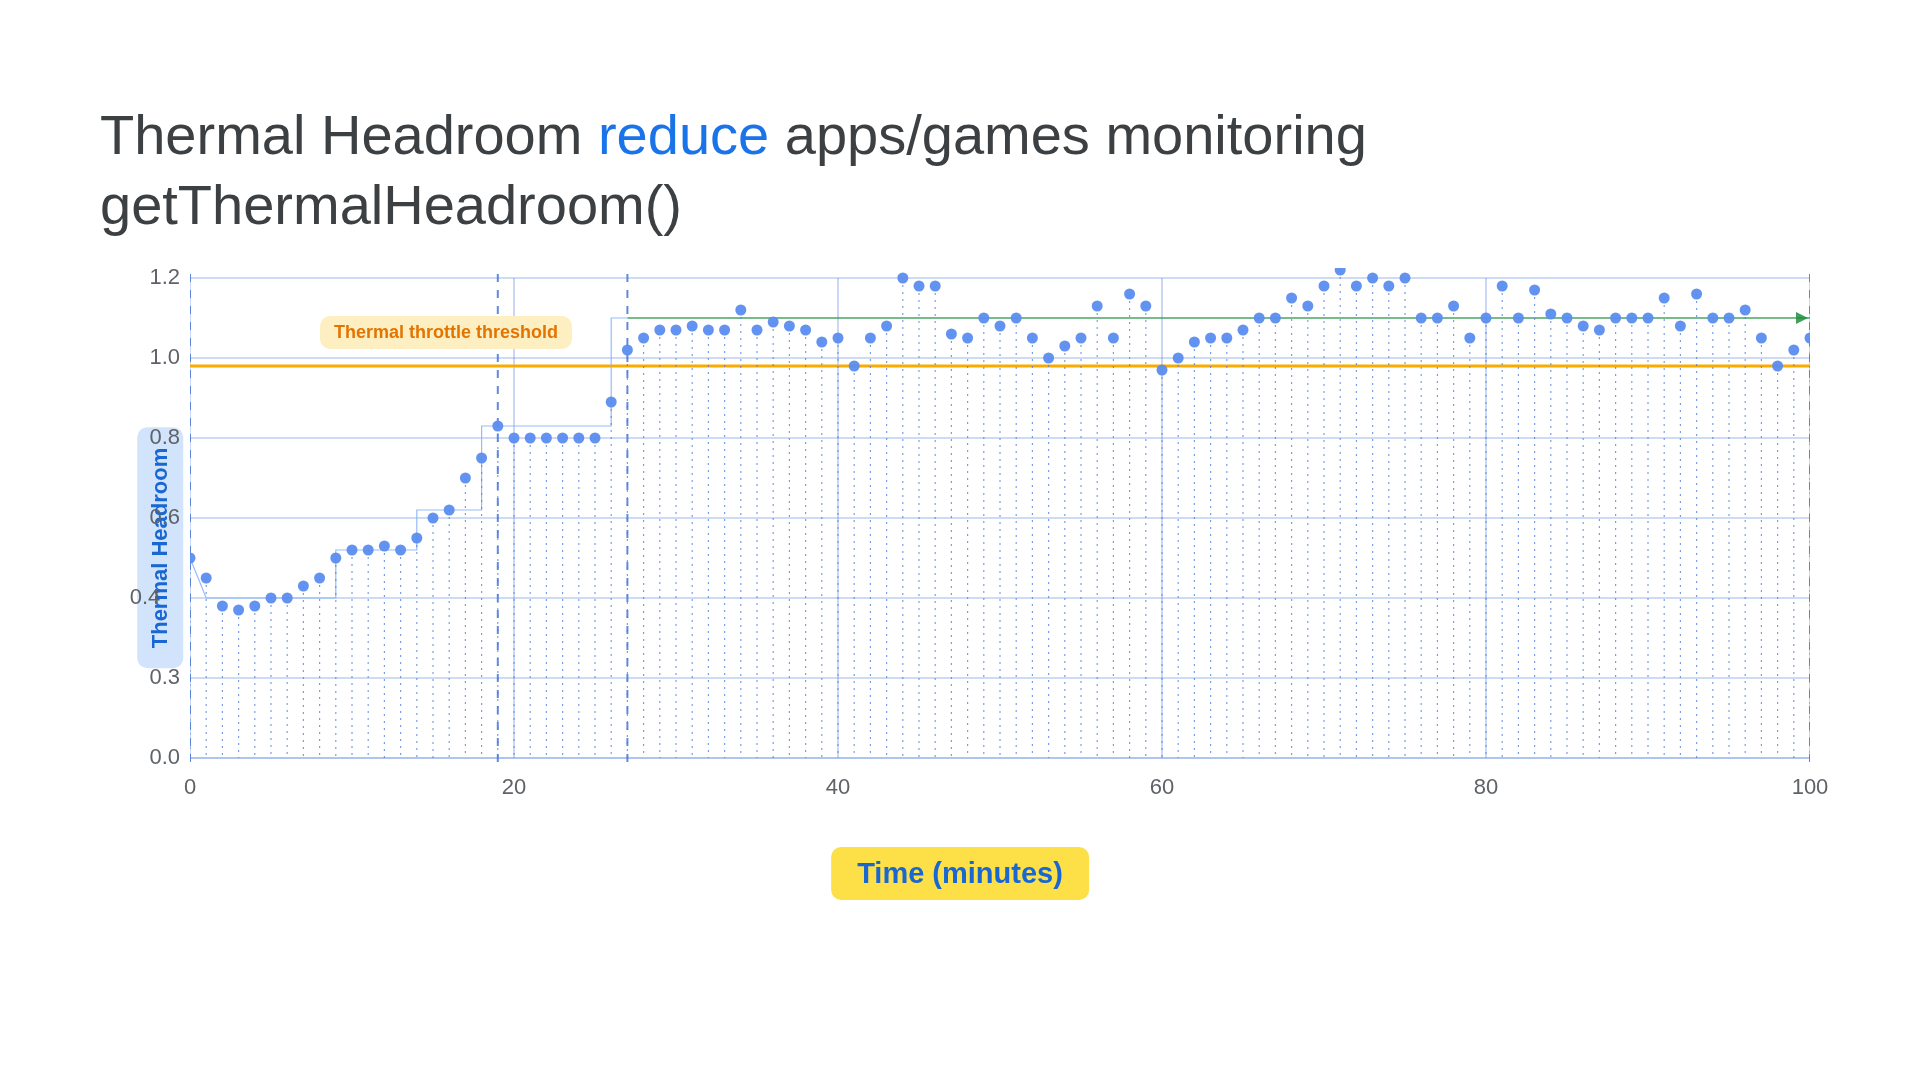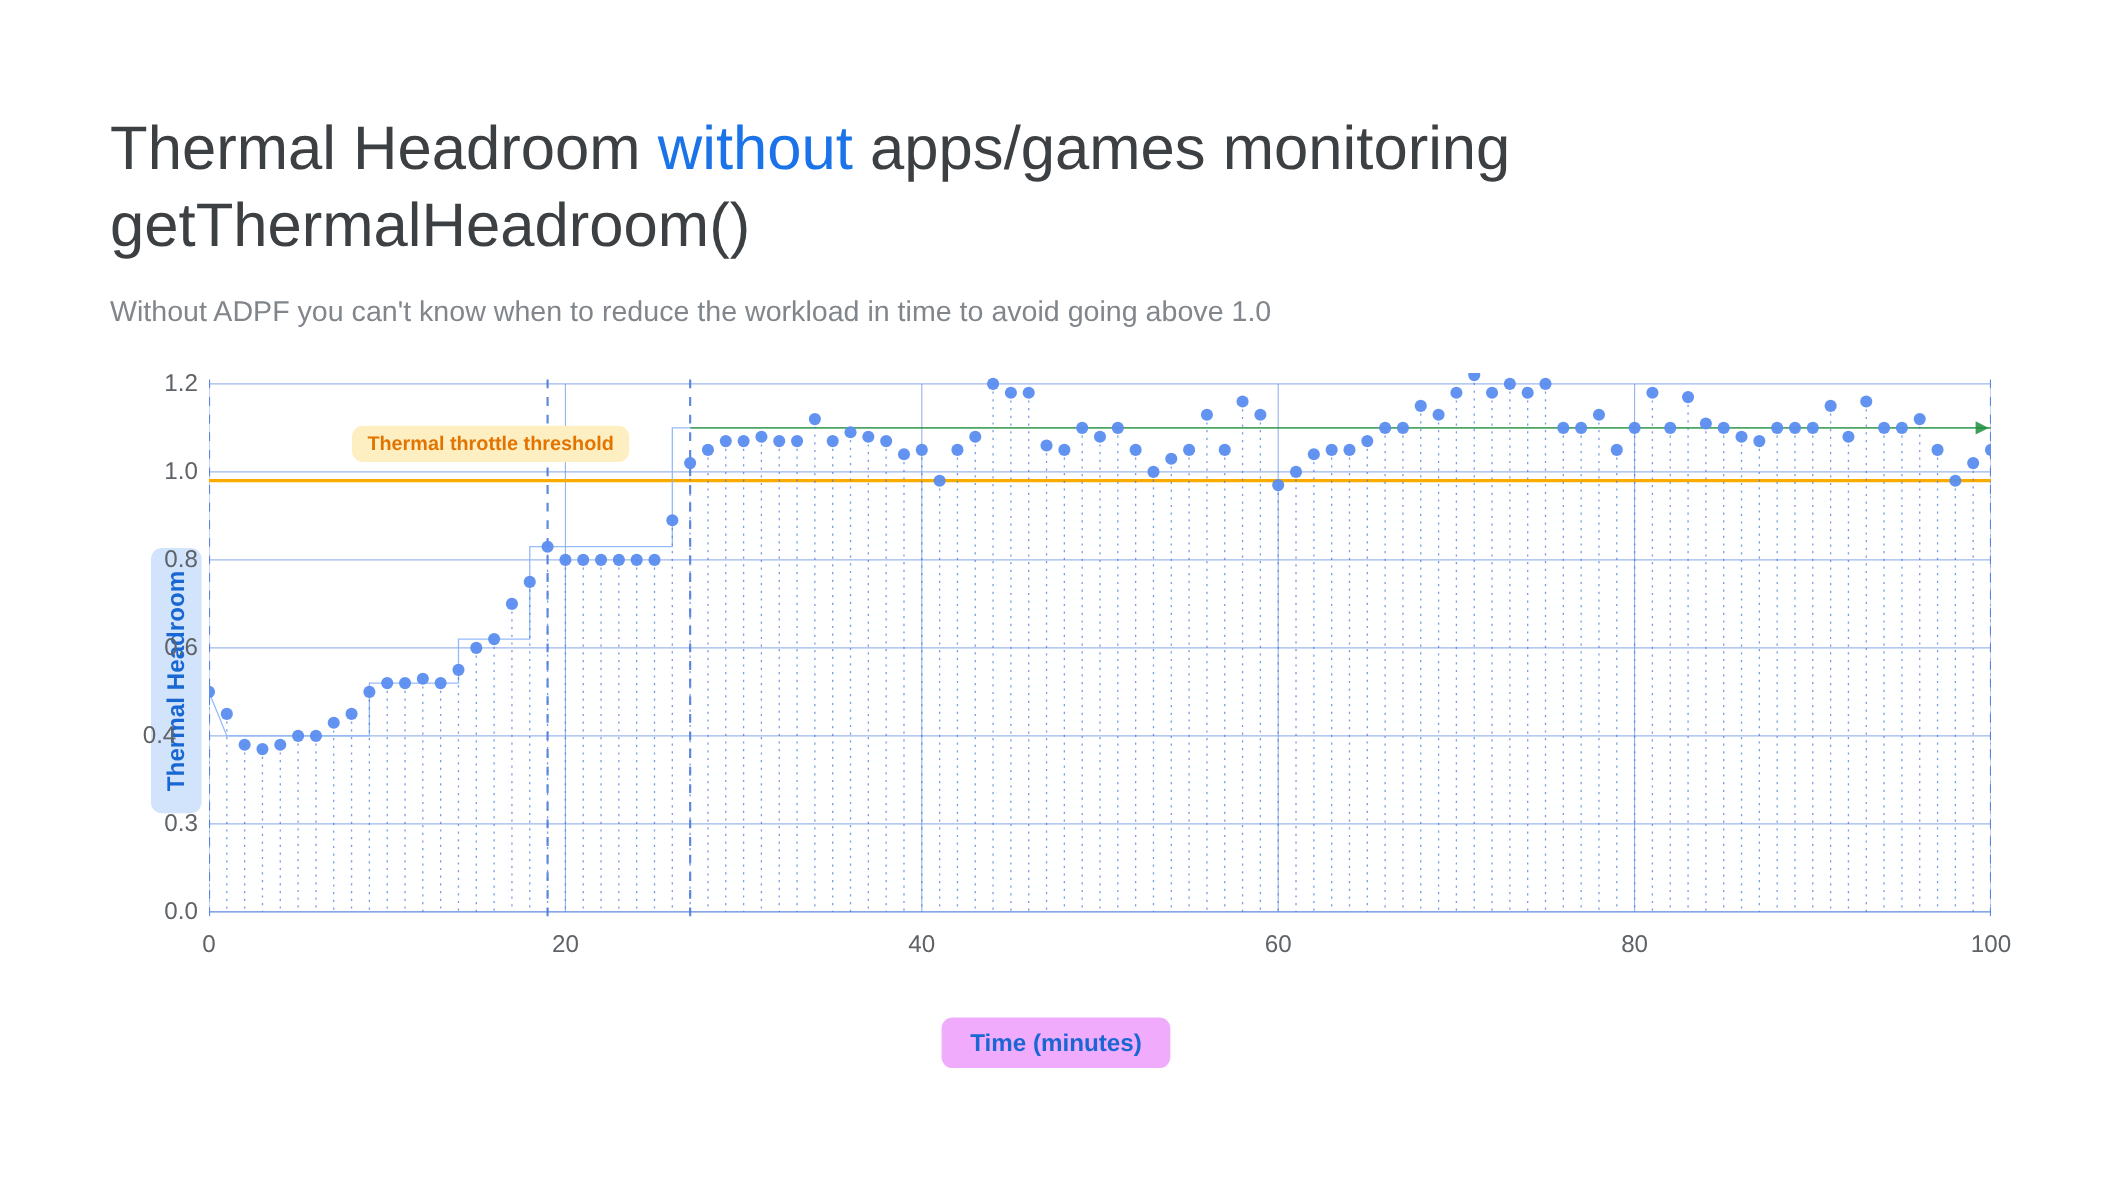--- a/index.html
+++ b/index.html
@@ -52,24 +52,24 @@
     font-size: 22px;
     padding: 10px 20px;
     border-radius: 10px;
     white-space: nowrap;
   }
   .axis-label-x {
     position: absolute;
     left: 50%;
     bottom: -72px;
     transform: translateX(-50%);
-    background: #f0abfc;
+    background: #fde047;
     color: #1967d2;
     font-weight: 700;
-    font-size: 22px;
+    font-size: 29px;
     padding: 10px 26px;
     border-radius: 10px;
     white-space: nowrap;
   }
   .plot {
     position: absolute;
     left: 90px;
     top: 0;
     width: 1620px;
     height: 500px;
@@ -101,24 +101,23 @@
   .g-red    { color: #ea4335; }
   .g-yellow { color: #fbbc05; }
   .g-green  { color: #34a853; }
 </style>
 </head>
 <body>
 
 <div class="slide">
 
   <h1 class="title">
-    <span>Thermal Headroom </span><span class="hl">without</span><span> apps/games monitoring getThermalHeadroom()</span>
+    <span>Thermal Headroom </span><span class="hl">reduce</span><span> apps/games monitoring getThermalHeadroom()</span>
   </h1>
 
-  <p class="subtitle">Without ADPF you can't know when to reduce the workload in time to avoid going above 1.0</p>
 
   <div class="chart-wrap">
     <div class="axis-label-y">Thermal Headroom</div>
 
     <div class="plot">
       <svg id="chart-svg" width="1620" height="500" viewBox="0 0 1620 500">
           <line x1="0" x2="1620" y1="490" y2="490" stroke="#4e7ddb" stroke-width="1" stroke-opacity="0.9"></line>
           <line x1="0" x2="1620" y1="409.99999999999994" y2="409.99999999999994" stroke="#4e7ddb" stroke-width="1" stroke-opacity="0.55"></line>
           <line x1="0" x2="1620" y1="330" y2="330" stroke="#4e7ddb" stroke-width="1" stroke-opacity="0.55"></line>
           <line x1="0" x2="1620" y1="250" y2="250" stroke="#4e7ddb" stroke-width="1" stroke-opacity="0.55"></line>

